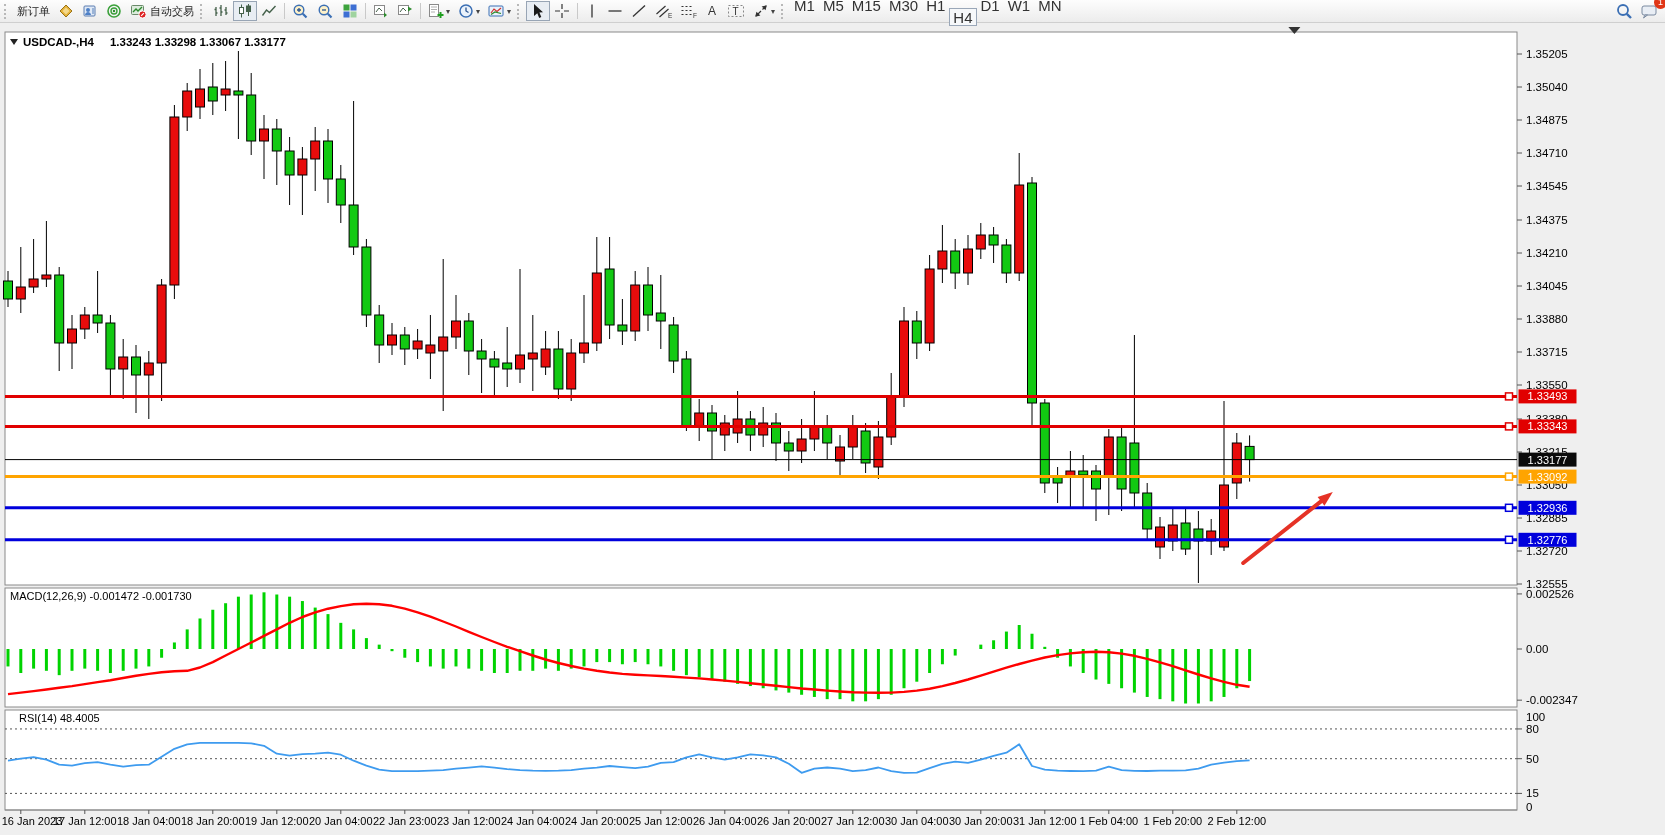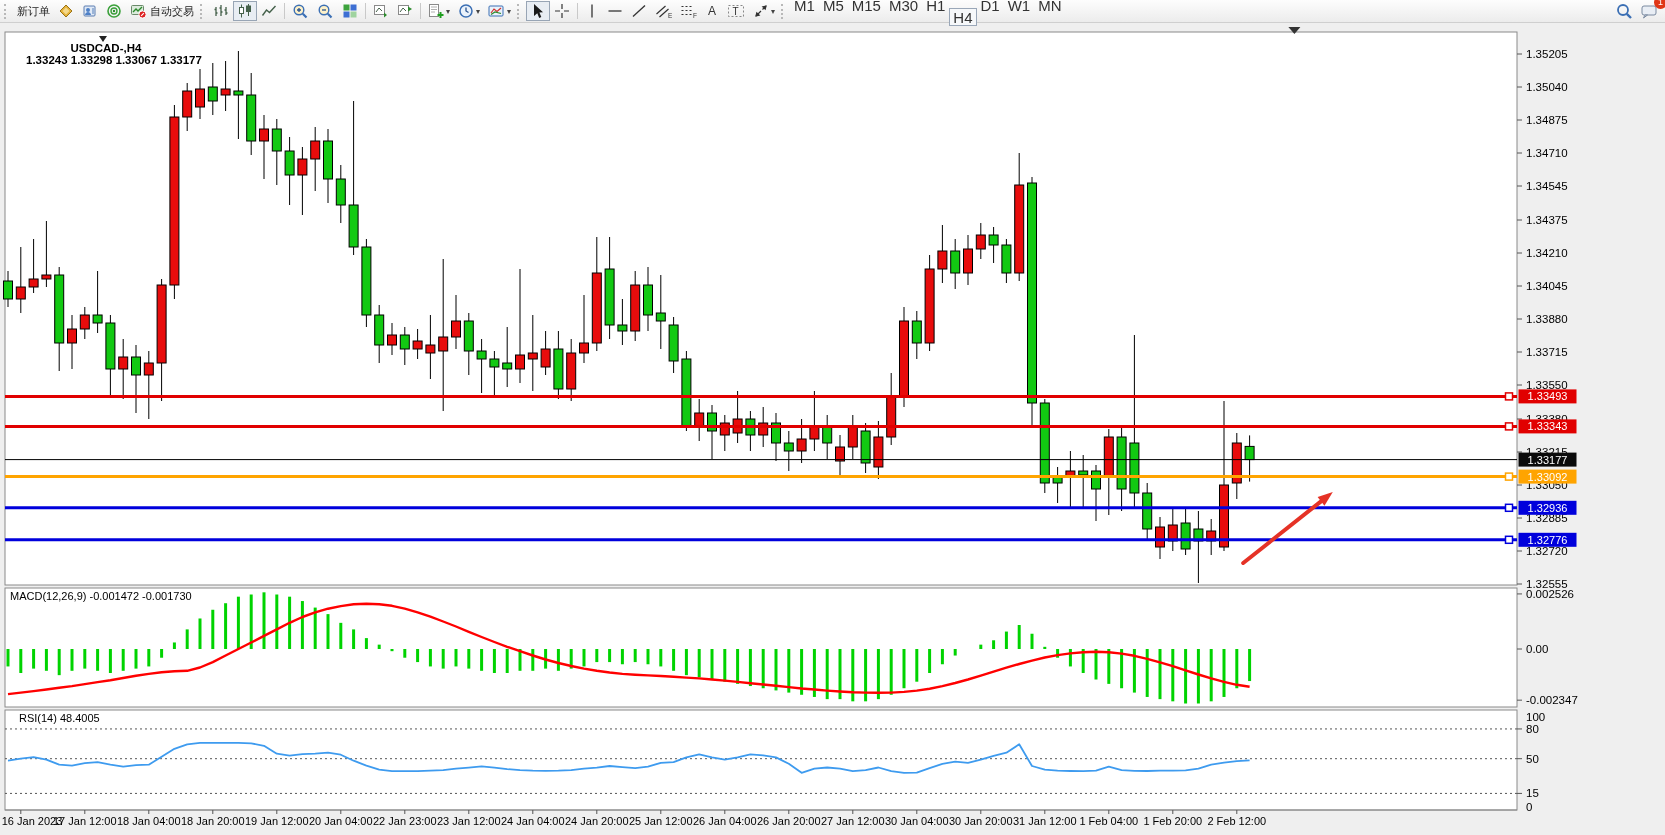--- a/index.html
+++ b/index.html
@@ -20,21 +20,21 @@
   .tf { min-width:26px; height:18px; font-size:15px; color:#333; }
   .tf.active { border:1px solid #9aa7b8; background:#f6f8fa;margin-top:12px; }
   #tb-right { margin-left:auto; display:flex; align-items:center; }
   .badge { position:absolute; right:-4px; top:-5px; background:#e03616; color:#fff;
     font-size:9px; width:13px; height:13px; border-radius:7px; line-height:13px; text-align:center; }
   .chatwrap { position:relative; }
 
   
   .ind-label { position:absolute; font-size:11px; color:#000; z-index:4; white-space:nowrap; }
   #chart-title { position:absolute; left:10px; top:36px; font-size:11.5px; font-weight:700;
-    color:#000; z-index:4; display:flex; align-items:center; white-space:nowrap;flex-direction:column; }
+    color:#000; z-index:4; display:flex; align-items:center; white-space:nowrap; }
   #chart-title .tri { width:0; height:0; border-left:4px solid transparent; border-right:4px solid transparent;
     border-top:6px solid #222; margin-right:5px; }
   #chart-title .ohlc { font-weight:700; margin-left:16px; }
   svg text { font-family:"Liberation Sans",sans-serif; }
 </style>
 </head>
 <body>
 
 <div id="app">
 

